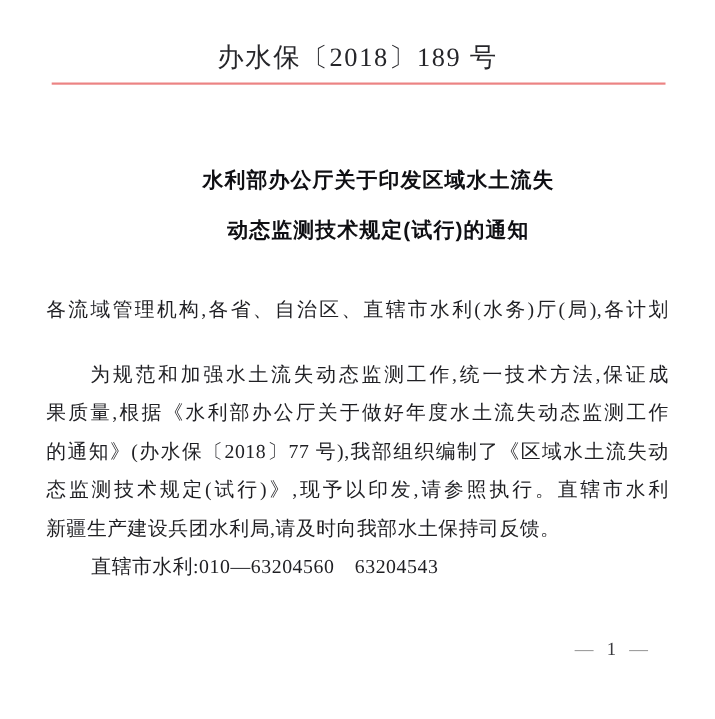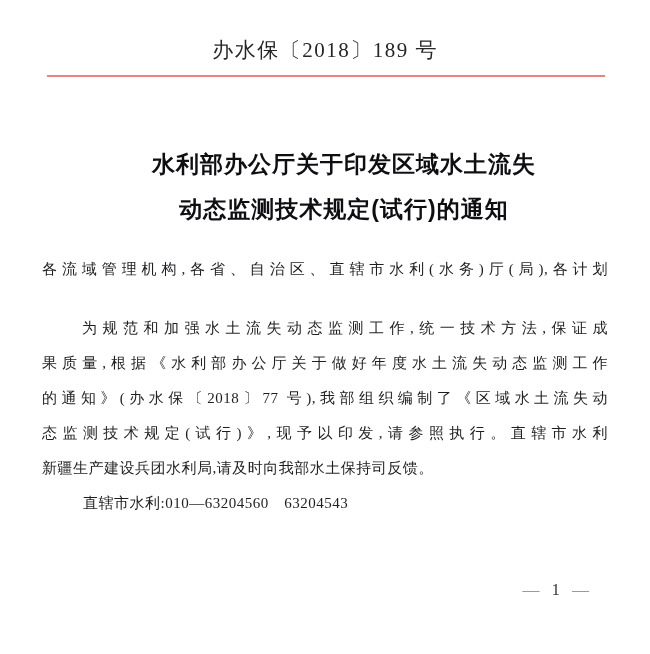--- a/index.html
+++ b/index.html
@@ -9,47 +9,47 @@
     height: 654px;
     background: #ffffff;
     overflow: hidden;
     font-family: "Liberation Serif", "DejaVu Serif", serif;
     color: #1f1f23;
   }
   .doc-number {
     position: absolute;
     top: 36px; left: 0; right: 0;
     text-align: center;
-    font-size: 21px;
+    font-size: 24px;
     letter-spacing: 1.5px;
     color: #26262a;
   }
   .red-rule {
     position: absolute;
     top: 75px; left: 47px;
     width: 558px; height: 2px;
     background: #ec8383;
   }
   .title {
     position: absolute;
     top: 142px; left: 0; right: 0;
     text-align: center;
     font-family: "Liberation Sans", "DejaVu Sans", sans-serif;
     font-weight: bold;
-    font-size: 23px;
+    font-size: 19px;
     line-height: 45px;
     letter-spacing: 1px;
     color: #0f0f13;
     padding-left: 38px;
   }
   .body-block {
     position: absolute;
-    top: 252px; left: 42px;
+    top: 264px; left: 42px;
     width: 566px;
-    font-size: 15px;
+    font-size: 18px;
     line-height: 35px;
     letter-spacing: 0.5px;
   }
   .line { height: 35px; overflow: hidden; white-space: nowrap; }
   .jl {
     white-space: normal;
     text-align: justify;
     text-align-last: justify;
     text-justify: inter-character;
   }

